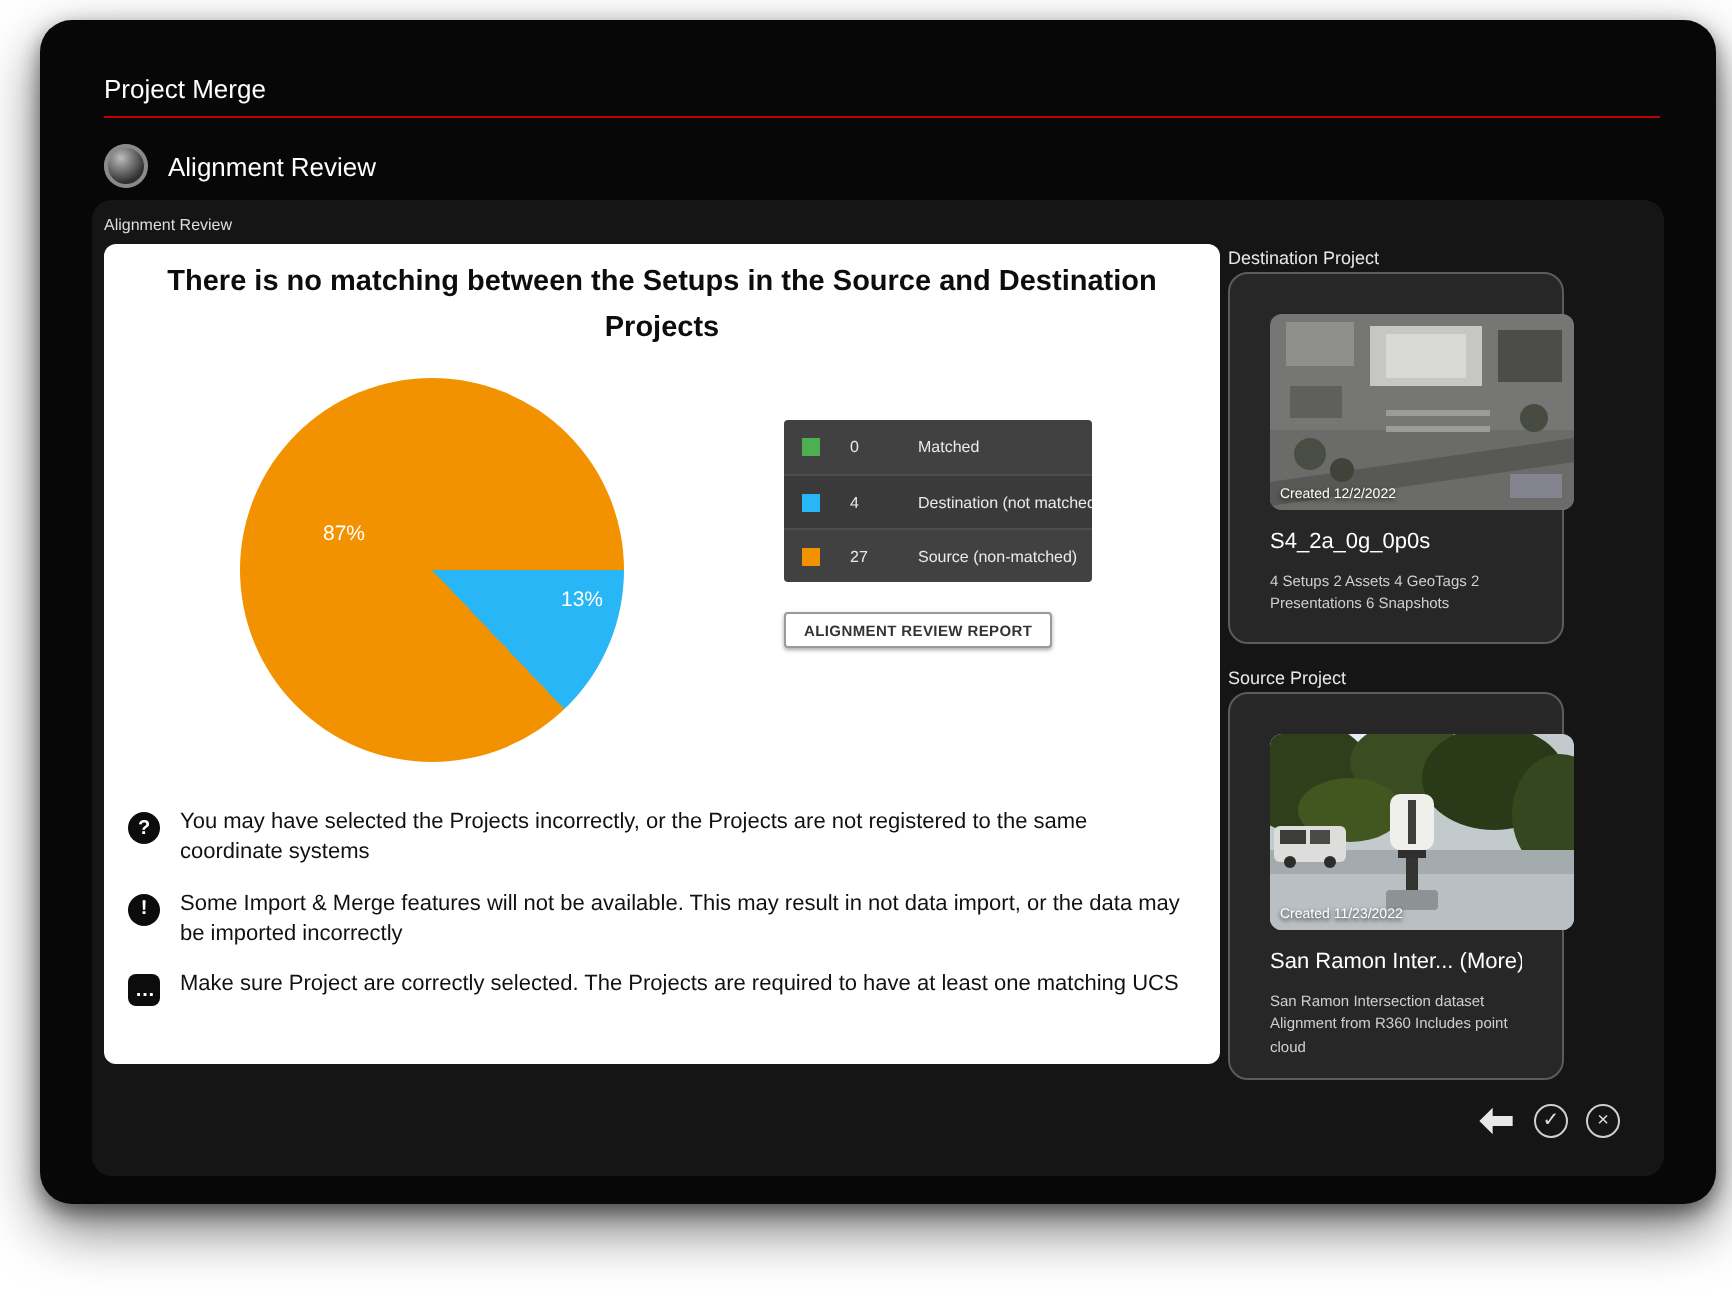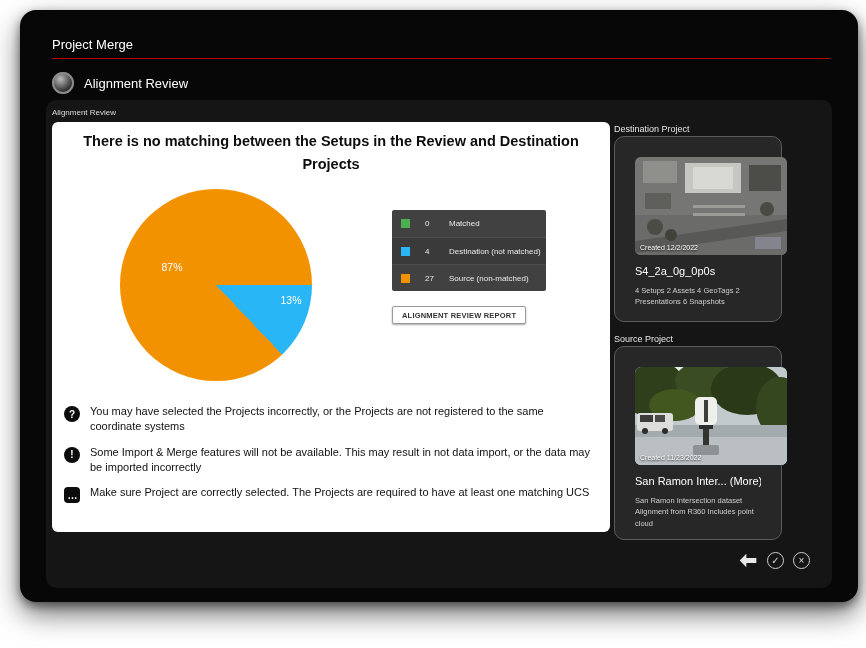--- a/index.html
+++ b/index.html
@@ -43,21 +43,21 @@
   .pct { position:absolute; font-size:10.5px; color:#ffffff; width:40px; text-align:center; }
   .pct-orange { left:100px; top:139px; }
   .pct-blue  { left:219px; top:172px; }
 
   .legend { position:absolute; left:340px; top:88px; width:154px; background:#414141; border-radius:2px; overflow:hidden; }
   .legend-row { display:flex; align-items:center; height:27px; padding:0 9px; }
   .legend-row + .legend-row { border-top:1px solid #4e4e4e; }
   .legend-row:nth-child(2) { background:#3a3a3a; }
   .swatch { width:9px; height:9px; margin-right:15px; flex:none; background:#888; }
   .legend-count { width:24px; font-size:8px; color:#eaeaea; flex:none; }
-  .legend-label { font-size:8px; color:#eaeaea; white-space:nowrap; }
+  .legend-label { font-size:8px; color:#eaeaea; white-space:nowrap;margin-left:10px; }
 
   .report-btn {
     position:absolute; left:340px; top:184px; height:18px; padding:0 9px;
     background:#ffffff; border:1px solid #9a9a9a; border-radius:2px;
     font-size:7.5px; font-weight:bold; letter-spacing:.2px; color:#333333;
     box-shadow:0 1px 2px rgba(0,0,0,.35); cursor:pointer; font-family:inherit;
   }
 
   .notes { position:absolute; left:12px; top:282px; width:536px; display:flex; flex-direction:column; gap:11px; }
   .note { display:flex; gap:10px; }
@@ -104,21 +104,21 @@
 
   <div class="section-header">
     <div class="sphere"></div>
     <div class="section-title">Alignment Review</div>
   </div>
 
   <div class="panel">
     <div class="panel-label">Alignment Review</div>
 
     <div class="card">
-      <div class="headline">There is no matching between the Setups in the Review and Destination Projects</div>
+      <div class="headline">There is no matching between the Setups in the Source and Destination Projects</div>
 
       <div class="pie" style="background: conic-gradient(from 90deg, rgb(76, 175, 80) 0deg, rgb(76, 175, 80) 0deg, rgb(41, 182, 246) 0deg, rgb(41, 182, 246) 46.4516deg, rgb(243, 146, 0) 46.4516deg, rgb(243, 146, 0) 360deg);"></div>
       <div class="pct pct-orange">87%</div>
       <div class="pct pct-blue">13%</div>
 
       <div class="legend">
         <div class="legend-row">
           <span class="swatch" style="background: rgb(76, 175, 80);"></span>
           <span class="legend-count">0</span>
           <span class="legend-label">Matched</span>

